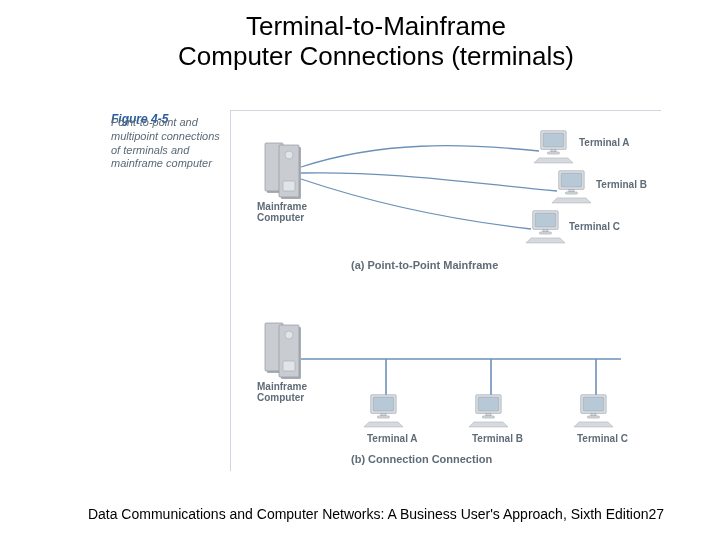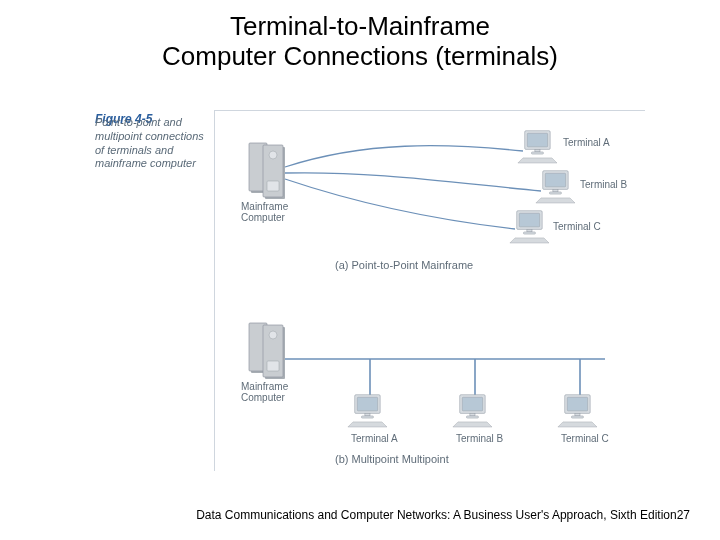--- a/index.html
+++ b/index.html
@@ -9,20 +9,21 @@
     height: 540px;
     background: #ffffff;
     font-family: Arial, Helvetica, sans-serif;
     color: #000;
     overflow: hidden;
   }
   .slide {
     position: relative;
     width: 612px;
     height: 540px;
+    margin-left: 16px;
   }
   .title {
     position: absolute;
     top: 12px;
     left: 0;
     width: 720px;
     text-align: center;
     font-size: 26px;
     font-weight: 400;
     line-height: 1.15;
@@ -59,33 +60,34 @@
     position: absolute;
     left: 0; top: 0;
     width: 100%; height: 100%;
   }
   .lbl {
     position: absolute;
     font-size: 10px;
     color: #5f6c78;
     line-height: 1.1;
     white-space: nowrap;
+    font-weight: bold;
   }
   .lbl.sub {
     font-size: 11px;
   }
   .footer {
     position: absolute;
     left: 30px;
     bottom: 18px;
     width: 660px;
-    font-size: 12px;
+    font-size: 14px;
     color: #000;
     display: flex;
-    justify-content: flex-end;
+    justify-content: center;
     align-items: baseline;
   }
   
   .tower-body { fill:#c9cdd1; stroke:#8f97a0; stroke-width:0.7; }
   .tower-shadow { fill:#a8aeb4; }
   .tower-fan { fill:#e1e4e8; stroke:#9aa0a6; stroke-width:0.5; }
   .mon-body { fill:#d8dde2; stroke:#8f97a0; stroke-width:0.6; }
   .mon-screen { fill:#b7c8d6; stroke:#8f97a0; stroke-width:0.5; }
   .kbd { fill:#d6dade; stroke:#9aa0a6; stroke-width:0.5; }
   .wire { stroke:#6c90b8; stroke-width:1.3; fill:none; }
@@ -173,21 +175,21 @@
     <div class="lbl" style="left:348px; top:26px;">Terminal A</div>
     <div class="lbl" style="left:365px; top:68px;">Terminal B</div>
     <div class="lbl" style="left:338px; top:110px;">Terminal C</div>
     <div class="lbl sub" style="left:120px; top:148px;">(a) Point-to-Point Mainframe</div>
 
     <div class="lbl" style="left:26px; top:270px; white-space:pre;">Mainframe
 Computer</div>
     <div class="lbl" style="left:136px; top:322px;">Terminal A</div>
     <div class="lbl" style="left:241px; top:322px;">Terminal B</div>
     <div class="lbl" style="left:346px; top:322px;">Terminal C</div>
-    <div class="lbl sub" style="left:120px; top:342px;">(b) Multipoint Multipoint</div>
+    <div class="lbl sub" style="left:120px; top:342px;">(b) Connection Connection</div>
   </div>
 
   <div class="footer">
     <span>Data Communications and Computer Networks: A Business User's Approach, Sixth Edition</span>
     <span>27</span>
   </div>
 
 </div>
 
 </body></html>

